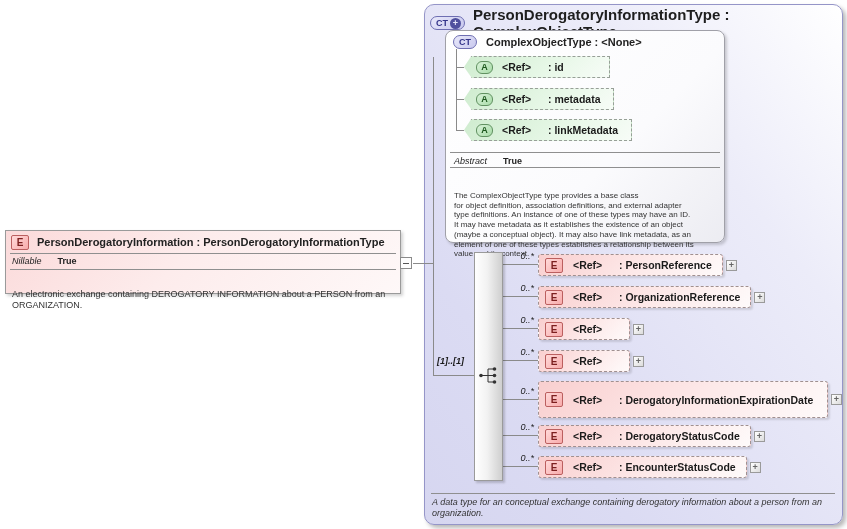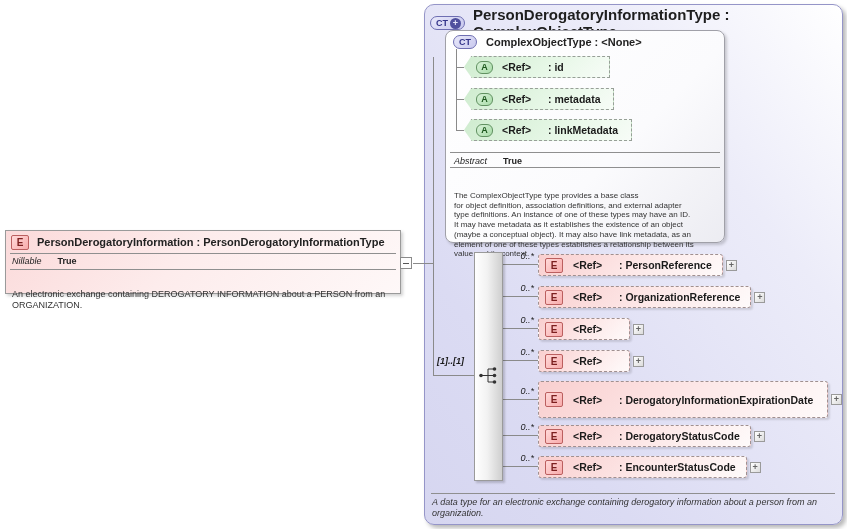--- a/index.html
+++ b/index.html
@@ -247,14 +247,14 @@
 <div class="row" style="top:456px;">
   <div class="tag">
     <span class="e-icon">E</span>
     <span class="ref-col">&lt;Ref&gt;</span>
     <span>: EncounterStatusCode</span>
   </div>
   <span class="expand">+</span>
 </div>
 
 <div class="abs bottom-divider"></div>
-<div class="abs bottom-annot">A data type for an electronic exchange containing derogatory information about a person from an
+<div class="abs bottom-annot">A data type for an conceptual exchange containing derogatory information about a person from an
 organization.</div>
 
 </body></html>

